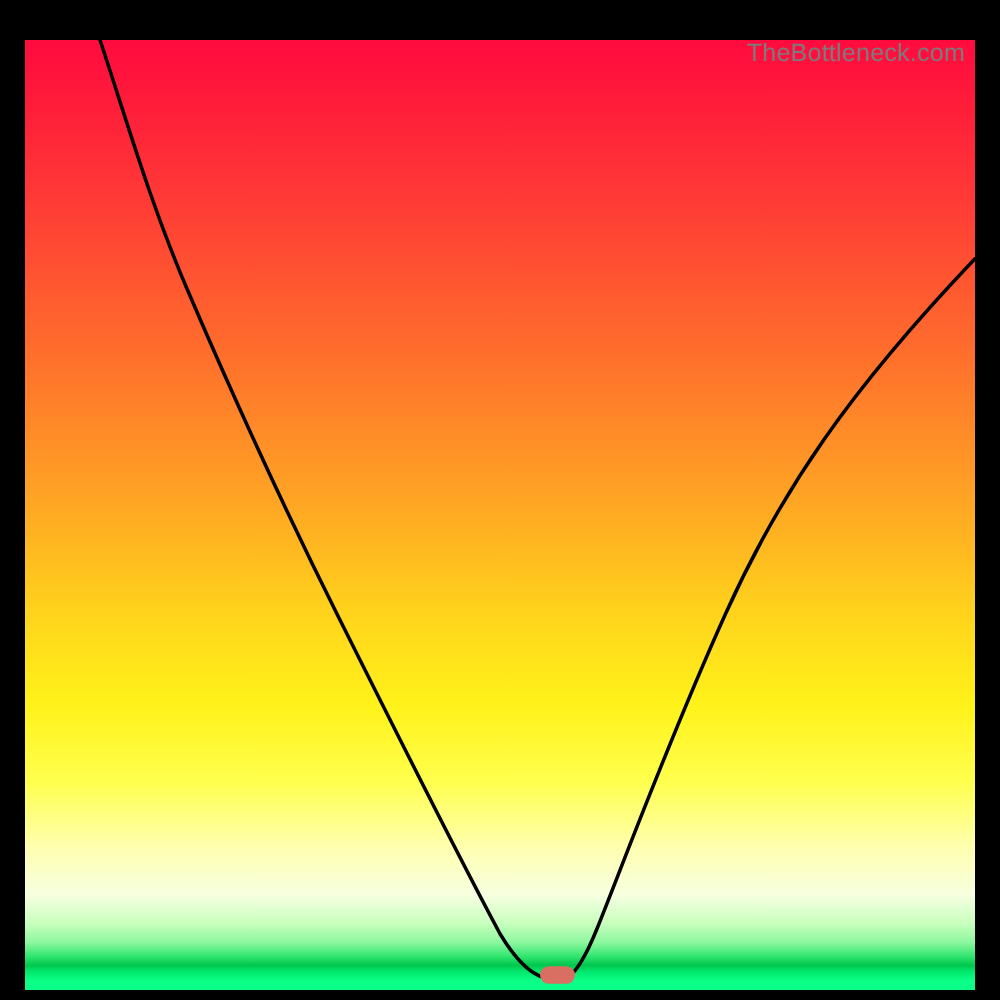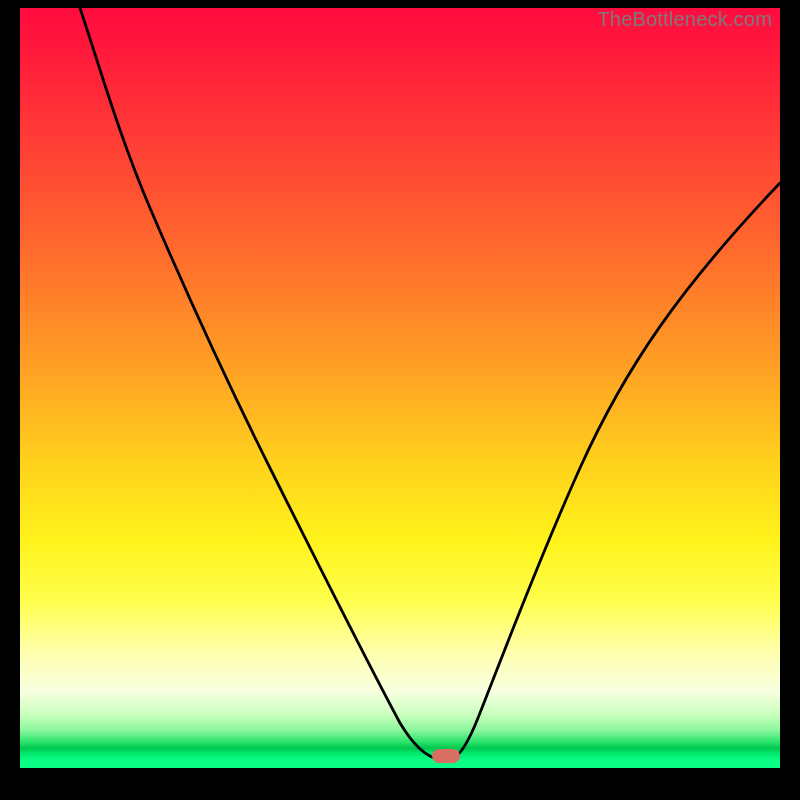--- a/index.html
+++ b/index.html
@@ -6,21 +6,21 @@
   html, body { width: 800px; height: 800px; overflow: hidden; background: #000; }
   .frame {
     width: 800px;
     height: 800px;
     background: #000;
     position: relative;
   }
   .plot-area {
     position: absolute;
     left: 20px;
-    top: 8px;
+    top: 32px;
     width: 760px;
     height: 760px;
   }
   .gradient-bg {
     position: absolute;
     left: 0;
     top: 0;
     width: 100%;
     height: 100%;
     

